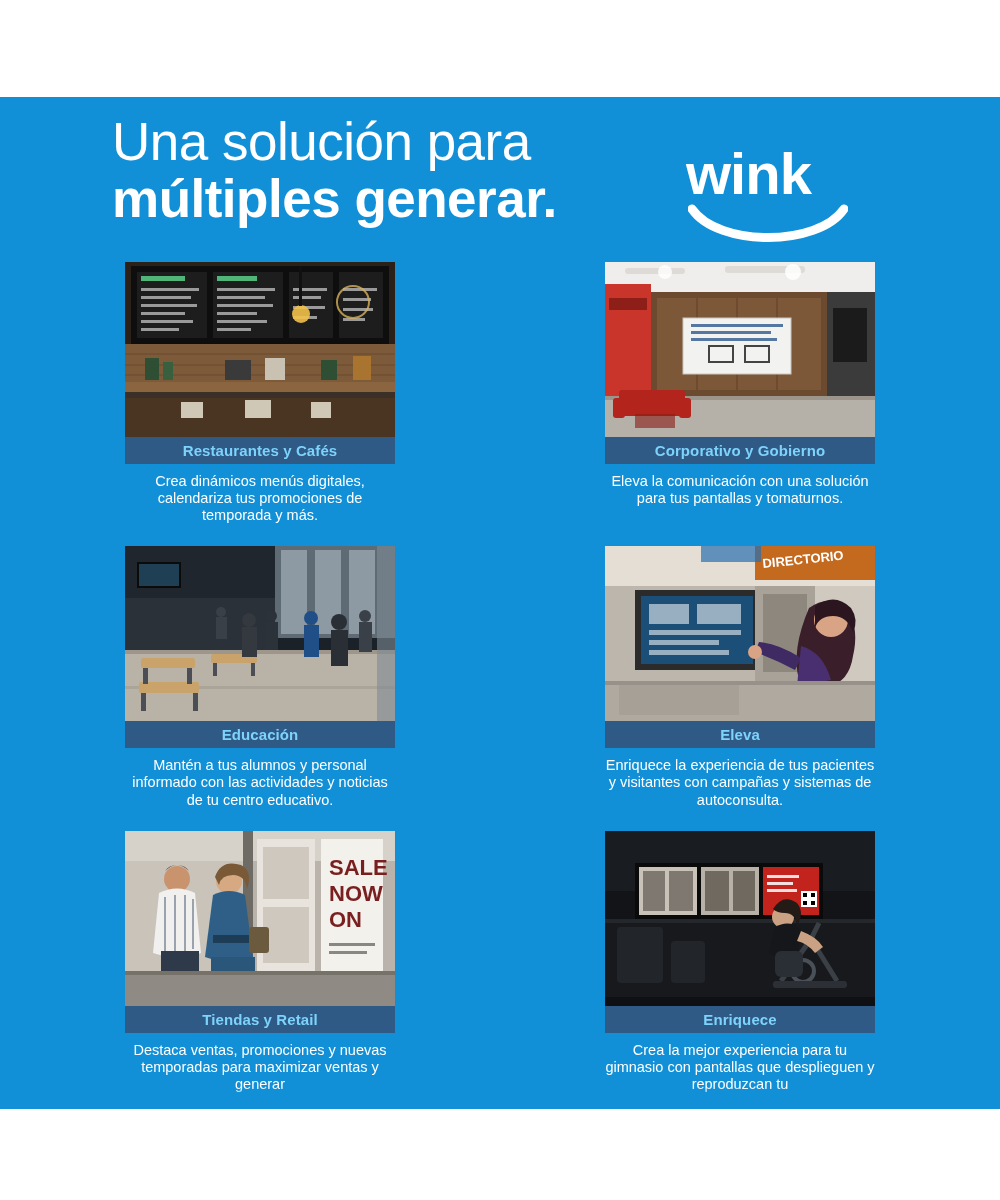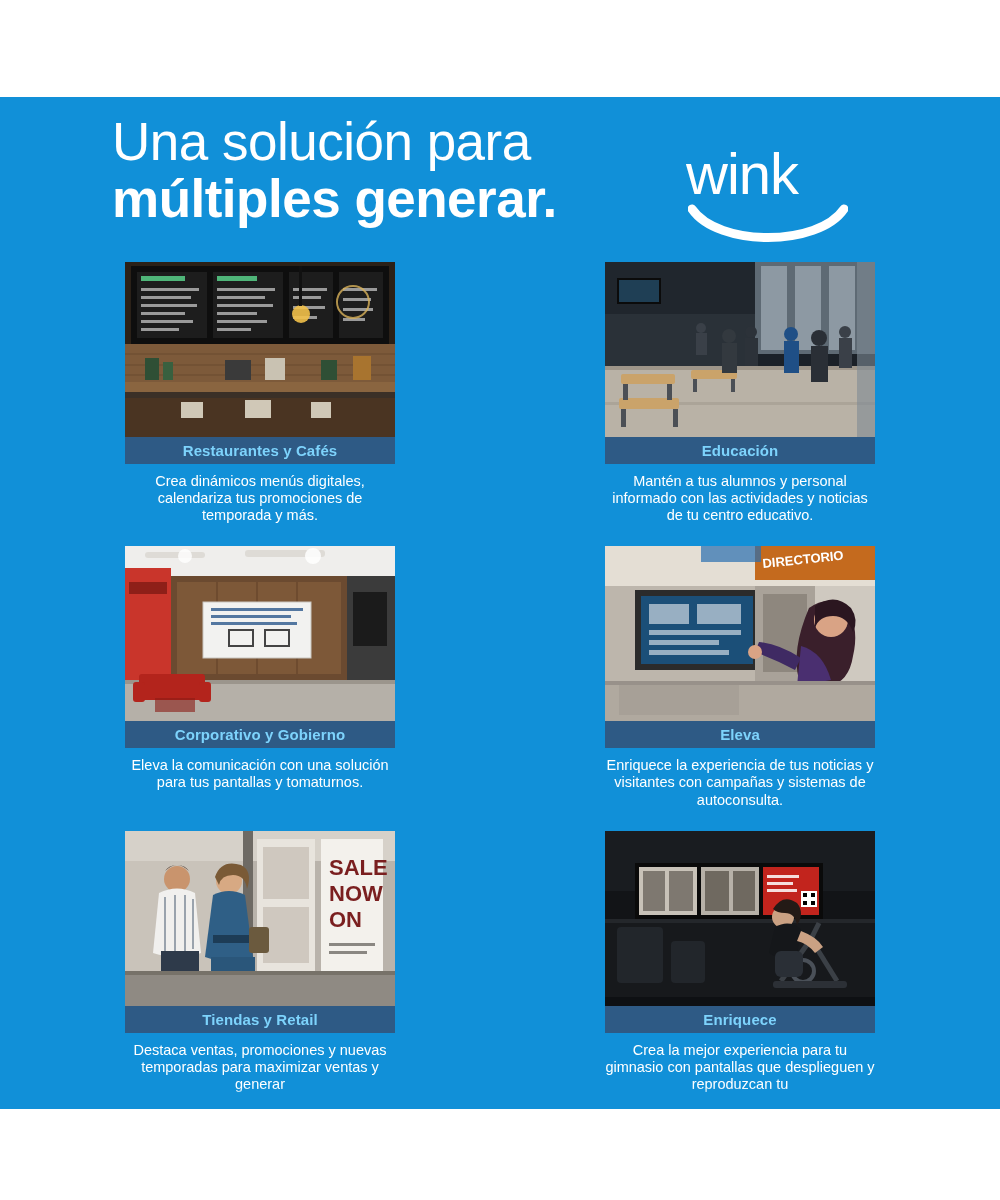--- a/index.html
+++ b/index.html
@@ -46,21 +46,21 @@
     margin-top: 4px;
   }
   
   .logo {
     position: absolute;
     left: 686px; top: 48px;
     width: 170px; height: 100px;
   }
   .logo-word {
     font-size: 58px;
-    font-weight: 400;
+    font-weight: 700;
     color: #ffffff;
     letter-spacing: -1px;
     line-height: 1;
   }
   .logo-smile {
     position: absolute;
     left: 2px; top: 58px;
     width: 160px; height: 42px;
   }
   
@@ -199,20 +199,67 @@
             </g>
           </svg>
         </div>
         <div class="card-title">Restaurantes y Cafés</div>
         <div class="card-desc">Crea dinámicos menús digitales, calendariza tus promociones de temporada y más.</div>
       </div>
 
       <div class="card">
         <div class="thumb">
           <svg viewBox="0 0 270 175">
+            <rect width="270" height="175" fill="#d8d6d2"></rect>
+            <rect x="0" y="0" width="270" height="34" fill="#efeeec"></rect>
+            <g fill="#dedbd6">
+              <rect x="20" y="6" width="60" height="6" rx="3"></rect>
+              <rect x="120" y="4" width="80" height="7" rx="3"></rect>
+            </g>
+            <rect x="0" y="22" width="46" height="120" fill="#c9352b"></rect>
+            <rect x="4" y="36" width="38" height="12" fill="#8e1f18"></rect>
+            <rect x="46" y="30" width="176" height="104" fill="#6b4a30"></rect>
+            <rect x="52" y="36" width="164" height="92" fill="#7d5838"></rect>
+            <g stroke="#6a472c" stroke-width="1.5">
+              <line x1="92" y1="36" x2="92" y2="128"></line>
+              <line x1="132" y1="36" x2="132" y2="128"></line>
+              <line x1="172" y1="36" x2="172" y2="128"></line>
+            </g>
+            <rect x="78" y="56" width="108" height="56" fill="#f2f2f0" stroke="#c9c6c0"></rect>
+            <g fill="#1f4f86" opacity="0.75">
+              <rect x="86" y="62" width="92" height="3"></rect>
+              <rect x="86" y="69" width="80" height="3"></rect>
+              <rect x="86" y="76" width="86" height="3"></rect>
+            </g>
+            <g fill="none" stroke="#444" stroke-width="2">
+              <rect x="104" y="84" width="24" height="16"></rect>
+              <rect x="140" y="84" width="24" height="16"></rect>
+            </g>
+            <rect x="222" y="30" width="48" height="110" fill="#3b3b3b"></rect>
+            <rect x="228" y="46" width="34" height="54" fill="#1b1b1b"></rect>
+            <rect x="0" y="134" width="270" height="41" fill="#b5b0a8"></rect>
+            <rect x="0" y="134" width="270" height="4" fill="#9b958c"></rect>
+
+            <g fill="#b3241c">
+              <rect x="14" y="128" width="66" height="26" rx="3"></rect>
+              <rect x="8" y="136" width="12" height="20" rx="3"></rect>
+              <rect x="74" y="136" width="12" height="20" rx="3"></rect>
+            </g>
+            <rect x="30" y="152" width="40" height="14" fill="#8b1a14" opacity="0.6"></rect>
+            <circle cx="188" cy="10" r="8" fill="#ffffff" opacity="0.85"></circle>
+            <circle cx="60" cy="10" r="7" fill="#ffffff" opacity="0.8"></circle>
+          </svg>
+        </div>
+        <div class="card-title">Corporativo y Gobierno</div>
+        <div class="card-desc">Eleva la comunicación con una solución para tus pantallas y tomaturnos.</div>
+      </div>
+
+      <div class="card">
+        <div class="thumb">
+          <svg viewBox="0 0 270 175">
             <rect width="270" height="175" fill="#1b2128"></rect>
             <rect x="0" y="0" width="270" height="52" fill="#20262d"></rect>
             <rect x="150" y="0" width="120" height="92" fill="#5e6a74"></rect>
             <g fill="#8d99a3">
               <rect x="156" y="4" width="26" height="84"></rect>
               <rect x="190" y="4" width="26" height="84"></rect>
               <rect x="224" y="4" width="26" height="84"></rect>
             </g>
             <rect x="0" y="52" width="150" height="60" fill="#2a3138"></rect>
             <rect x="12" y="16" width="44" height="26" fill="#0b0b0b"></rect>
@@ -249,67 +296,20 @@
               <circle cx="240" cy="70" r="6" fill="#3a4048"></circle>
                 <rect x="234" y="76" width="13" height="30" fill="#3a4048"></rect>
               <circle cx="96" cy="66" r="5" fill="#3a4048"></circle>
                 <rect x="91" y="71" width="11" height="22" fill="#3a4048"></rect>
             </g>
             <rect x="252" y="0" width="18" height="175" fill="#7e8a94" opacity="0.6"></rect>
           </svg>
         </div>
         <div class="card-title">Educación</div>
         <div class="card-desc">Mantén a tus alumnos y personal informado con las actividades y noticias de tu centro educativo.</div>
-      </div>
-
-      <div class="card">
-        <div class="thumb">
-          <svg viewBox="0 0 270 175">
-            <rect width="270" height="175" fill="#d8d6d2"></rect>
-            <rect x="0" y="0" width="270" height="34" fill="#efeeec"></rect>
-            <g fill="#dedbd6">
-              <rect x="20" y="6" width="60" height="6" rx="3"></rect>
-              <rect x="120" y="4" width="80" height="7" rx="3"></rect>
-            </g>
-            <rect x="0" y="22" width="46" height="120" fill="#c9352b"></rect>
-            <rect x="4" y="36" width="38" height="12" fill="#8e1f18"></rect>
-            <rect x="46" y="30" width="176" height="104" fill="#6b4a30"></rect>
-            <rect x="52" y="36" width="164" height="92" fill="#7d5838"></rect>
-            <g stroke="#6a472c" stroke-width="1.5">
-              <line x1="92" y1="36" x2="92" y2="128"></line>
-              <line x1="132" y1="36" x2="132" y2="128"></line>
-              <line x1="172" y1="36" x2="172" y2="128"></line>
-            </g>
-            <rect x="78" y="56" width="108" height="56" fill="#f2f2f0" stroke="#c9c6c0"></rect>
-            <g fill="#1f4f86" opacity="0.75">
-              <rect x="86" y="62" width="92" height="3"></rect>
-              <rect x="86" y="69" width="80" height="3"></rect>
-              <rect x="86" y="76" width="86" height="3"></rect>
-            </g>
-            <g fill="none" stroke="#444" stroke-width="2">
-              <rect x="104" y="84" width="24" height="16"></rect>
-              <rect x="140" y="84" width="24" height="16"></rect>
-            </g>
-            <rect x="222" y="30" width="48" height="110" fill="#3b3b3b"></rect>
-            <rect x="228" y="46" width="34" height="54" fill="#1b1b1b"></rect>
-            <rect x="0" y="134" width="270" height="41" fill="#b5b0a8"></rect>
-            <rect x="0" y="134" width="270" height="4" fill="#9b958c"></rect>
-
-            <g fill="#b3241c">
-              <rect x="14" y="128" width="66" height="26" rx="3"></rect>
-              <rect x="8" y="136" width="12" height="20" rx="3"></rect>
-              <rect x="74" y="136" width="12" height="20" rx="3"></rect>
-            </g>
-            <rect x="30" y="152" width="40" height="14" fill="#8b1a14" opacity="0.6"></rect>
-            <circle cx="188" cy="10" r="8" fill="#ffffff" opacity="0.85"></circle>
-            <circle cx="60" cy="10" r="7" fill="#ffffff" opacity="0.8"></circle>
-          </svg>
-        </div>
-        <div class="card-title">Corporativo y Gobierno</div>
-        <div class="card-desc">Eleva la comunicación con una solución para tus pantallas y tomaturnos.</div>
       </div>
 
       <div class="card">
         <div class="thumb">
           <svg viewBox="0 0 270 175">
             <rect width="270" height="175" fill="#cfc9c0"></rect>
             <rect x="0" y="0" width="270" height="40" fill="#e4ded4"></rect>
             <rect x="150" y="0" width="120" height="34" fill="#c46a1e"></rect>
             <text x="158" y="22" fill="#ffffff" font-family="Liberation Sans, sans-serif" font-size="13" font-weight="bold" transform="rotate(-6 158 22)">DIRECTORIO</text>
             <rect x="96" y="0" width="60" height="16" fill="#2a6fb0" opacity="0.7"></rect>
@@ -333,21 +333,21 @@
               <path d="M196 112 q-22 -14 -42 -16 l-4 10 q22 8 40 18 z" fill="#3f2a63"></path>
               <circle cx="150" cy="106" r="7" fill="#d9a385"></circle>
               <path d="M196 100 q22 6 30 34 l-34 6 z" fill="#4a2f70"></path>
             </g>
             <rect x="0" y="135" width="270" height="40" fill="#b0a99f"></rect>
             <rect x="0" y="135" width="270" height="4" fill="#98918a"></rect>
             <rect x="14" y="139" width="120" height="30" fill="#a29b92" opacity="0.6"></rect>
           </svg>
         </div>
         <div class="card-title">Eleva</div>
-        <div class="card-desc">Enriquece la experiencia de tus noticias y visitantes con campañas y sistemas de autoconsulta.</div>
+        <div class="card-desc">Enriquece la experiencia de tus pacientes y visitantes con campañas y sistemas de autoconsulta.</div>
       </div>
 
       <div class="card">
         <div class="thumb">
           <svg viewBox="0 0 270 175">
             <rect width="270" height="175" fill="#b9b3ab"></rect>
             <rect x="0" y="0" width="270" height="30" fill="#d6d1c9"></rect>
             <rect x="0" y="30" width="120" height="110" fill="#c9c3ba"></rect>
             <rect x="118" y="0" width="10" height="175" fill="#6e6a64"></rect>
 

